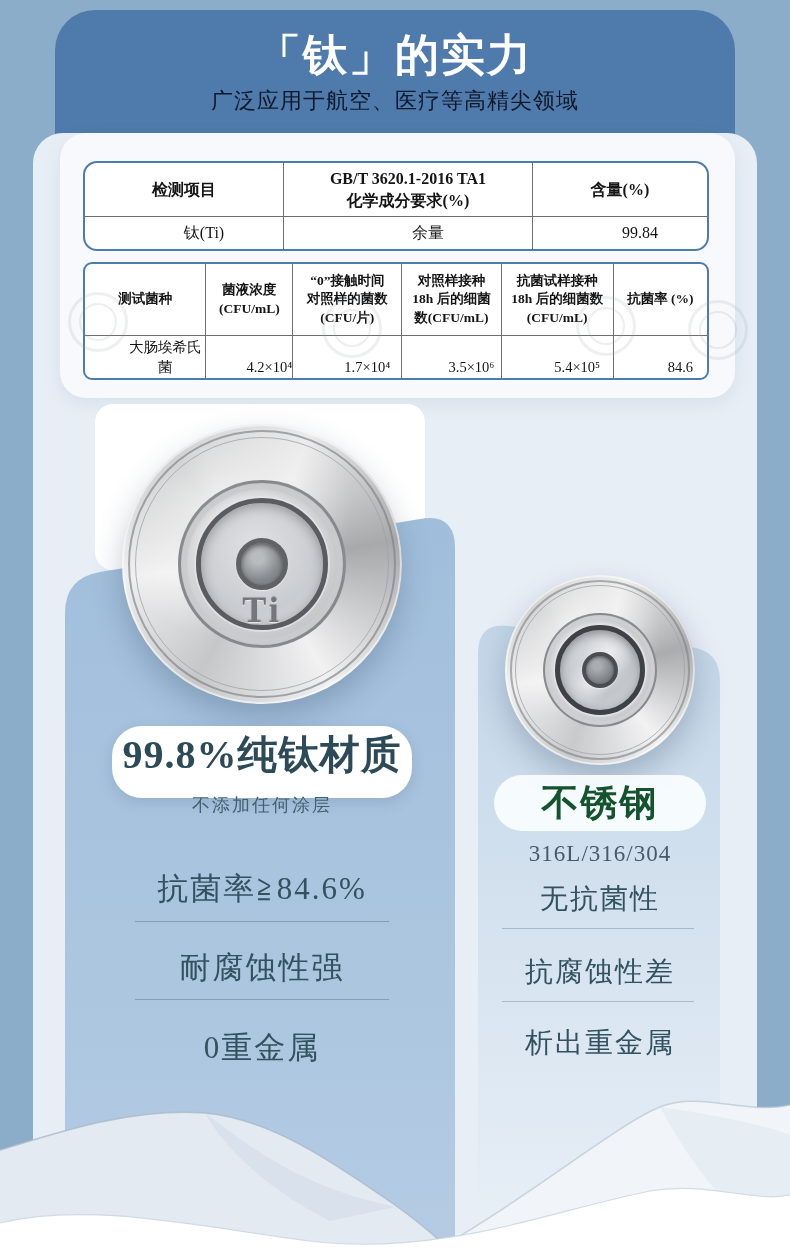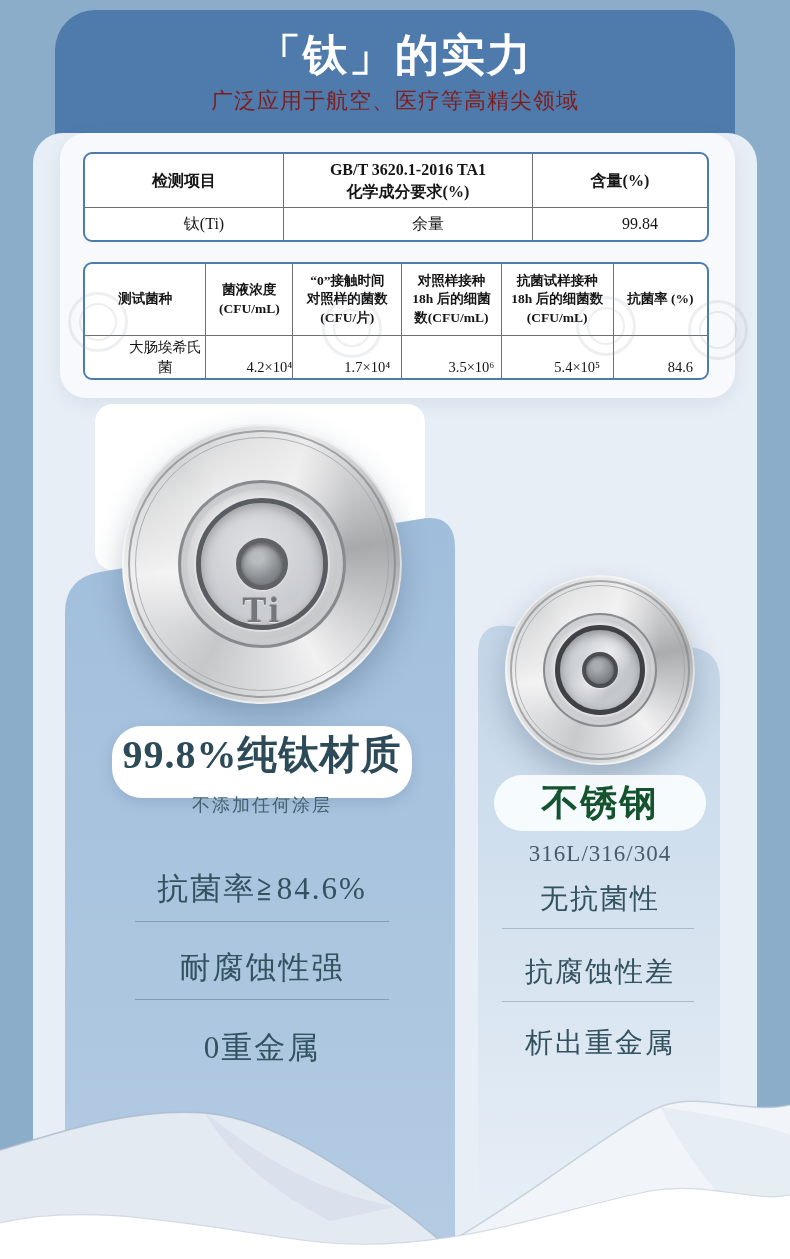--- a/index.html
+++ b/index.html
@@ -13,39 +13,39 @@
   .header-rect{
     position:absolute;left:55px;top:10px;width:680px;height:190px;
     background:#4e7bab;border-radius:40px;z-index:1;
   }
   .page-title{
     position:absolute;left:0;top:26px;width:790px;text-align:center;
     font-size:44px;font-weight:600;color:#ffffff;letter-spacing:2px;z-index:2;
   }
   .page-subtitle{
     position:absolute;left:0;top:86px;width:790px;text-align:center;
-    font-size:22px;color:#7f1d1d;letter-spacing:1px;z-index:2;
+    font-size:22px;color:#0f172a;letter-spacing:1px;z-index:2;
   }
   
   .light-region{
     position:absolute;left:33px;top:133px;width:724px;height:1126px;
     background:#e7eef6;border-radius:30px 30px 0 0;z-index:2;
   }
   .tables-card{
     position:absolute;left:60px;top:133px;width:675px;height:265px;
     background:#f7f9fc;border-radius:26px;z-index:3;
     box-shadow:0 6px 18px rgba(80,105,135,.10);
   }
   
   .tbl{
     position:absolute;background:#ffffff;border:2px solid #4c7cac;border-radius:9px;
     display:grid;overflow:hidden;z-index:4;color:#151515;text-align:center;
   }
-  #tbl-composition{left:83px;top:152px;width:622px;height:86px;
-    grid-template-columns:32% 40% 28%;grid-template-rows:54px 1fr;}
+  #tbl-composition{left:83px;top:161px;width:622px;height:86px;
+    grid-template-columns:32% 40% 28%;grid-template-rows:54px 1fr;border-radius:14px;}
   #tbl-antibacterial{left:83px;top:262px;width:622px;height:114px;
     grid-template-columns:19.5% 14% 17.5% 16% 18% 15%;grid-template-rows:72px 1fr;}
   .tbl .cell{
     display:flex;align-items:center;justify-content:center;
     border-right:1px solid #6f6f6f;border-bottom:1px solid #6f6f6f;
     white-space:pre-line;line-height:1.35;padding:2px 3px;box-sizing:border-box;
   }
   .tbl .cell.last-col{border-right:none;}
   .tbl .cell.data-row{border-bottom:none;margin-left:40px;}
   #tbl-composition .cell{font-size:16px;}

